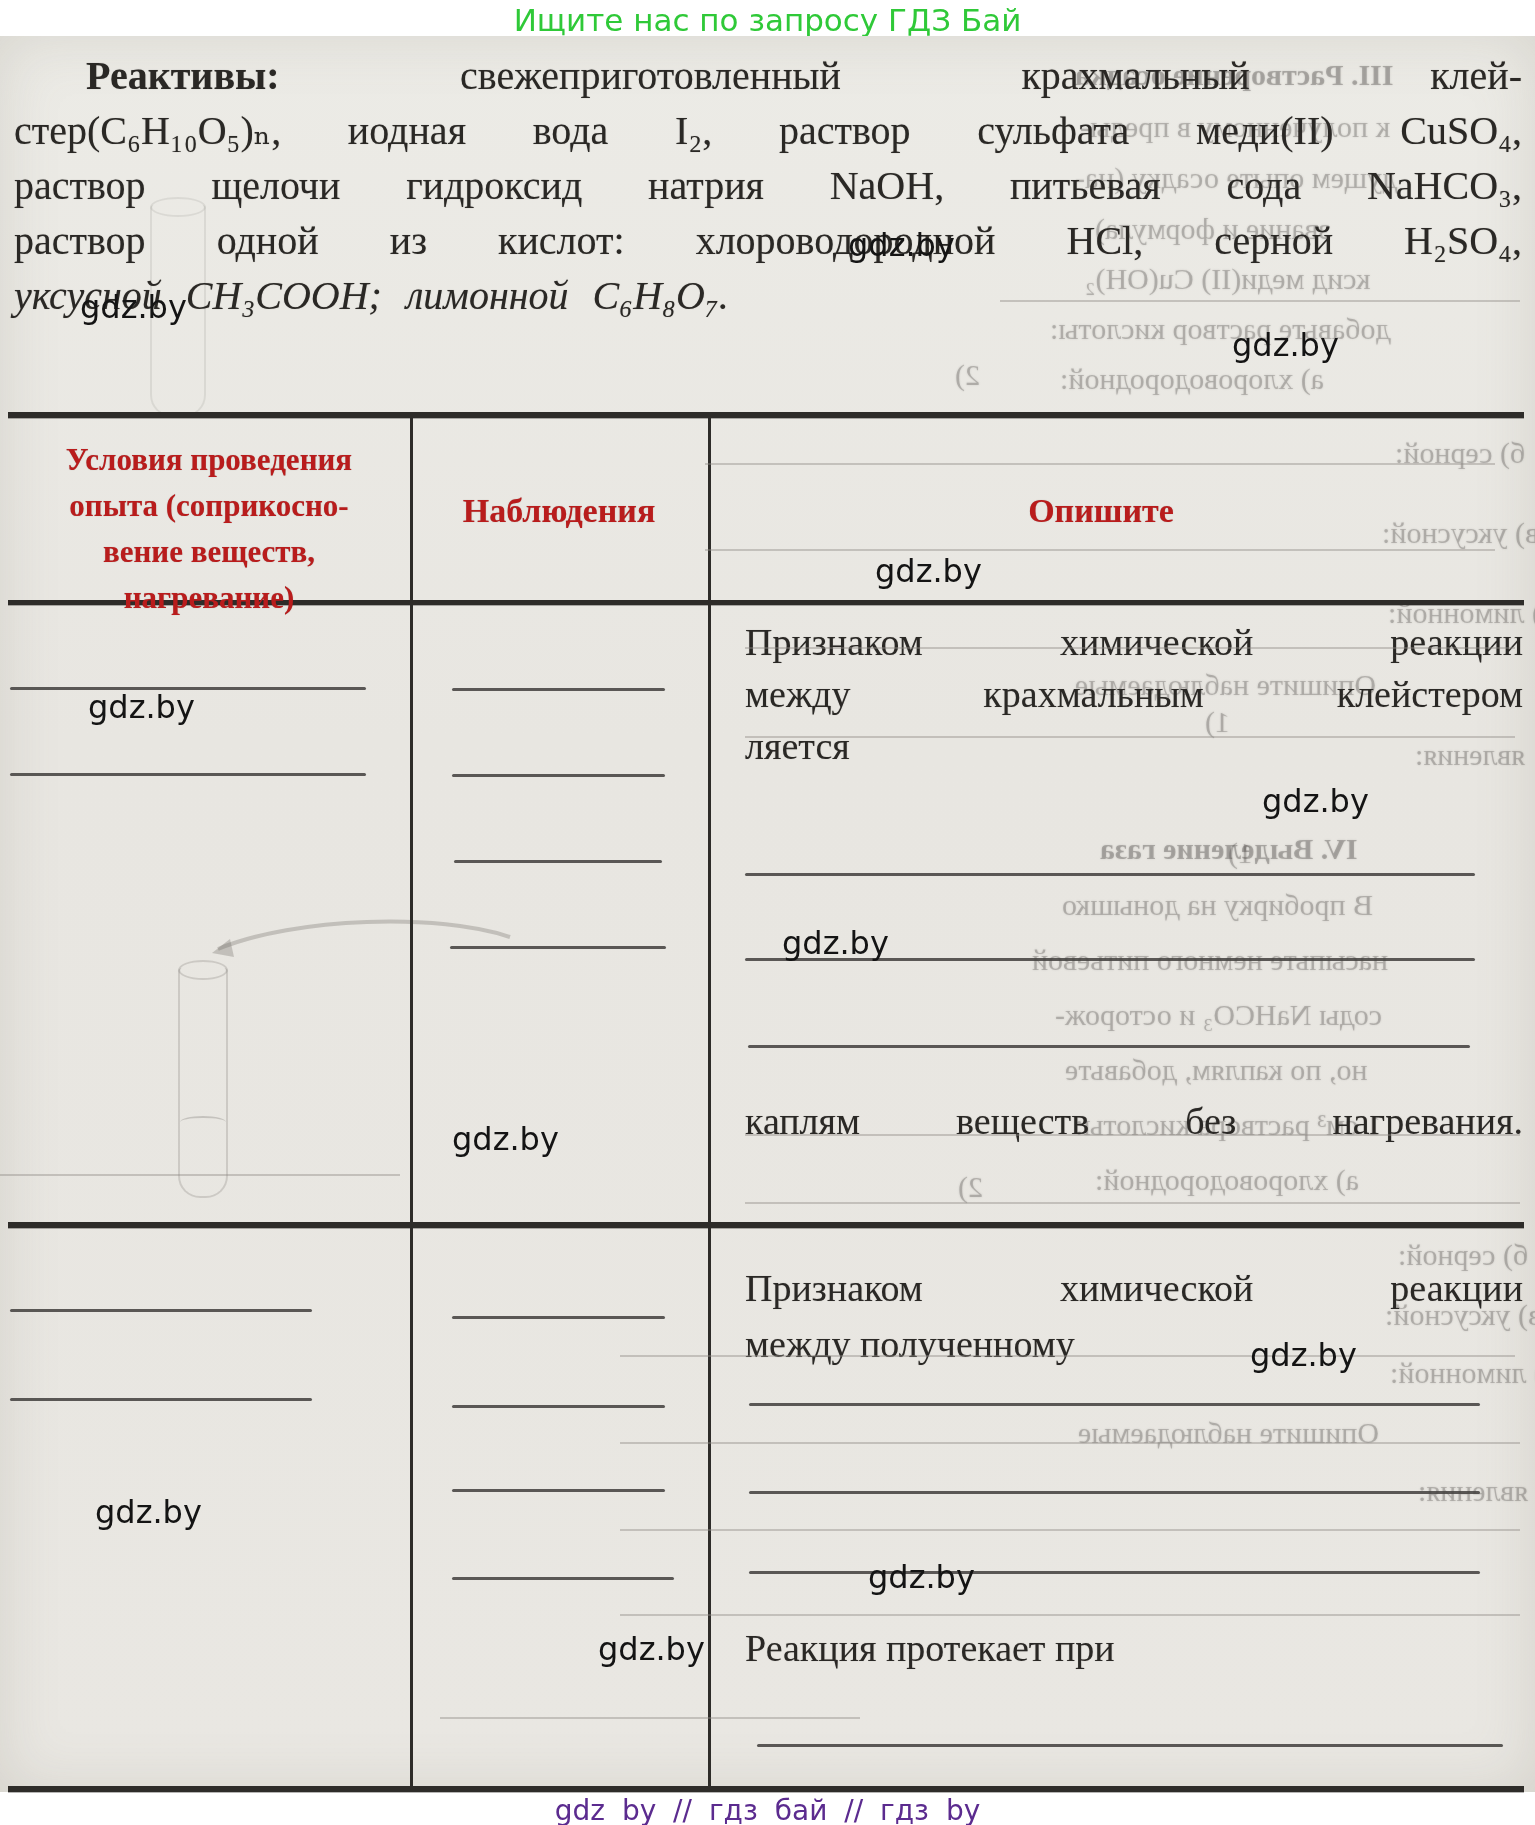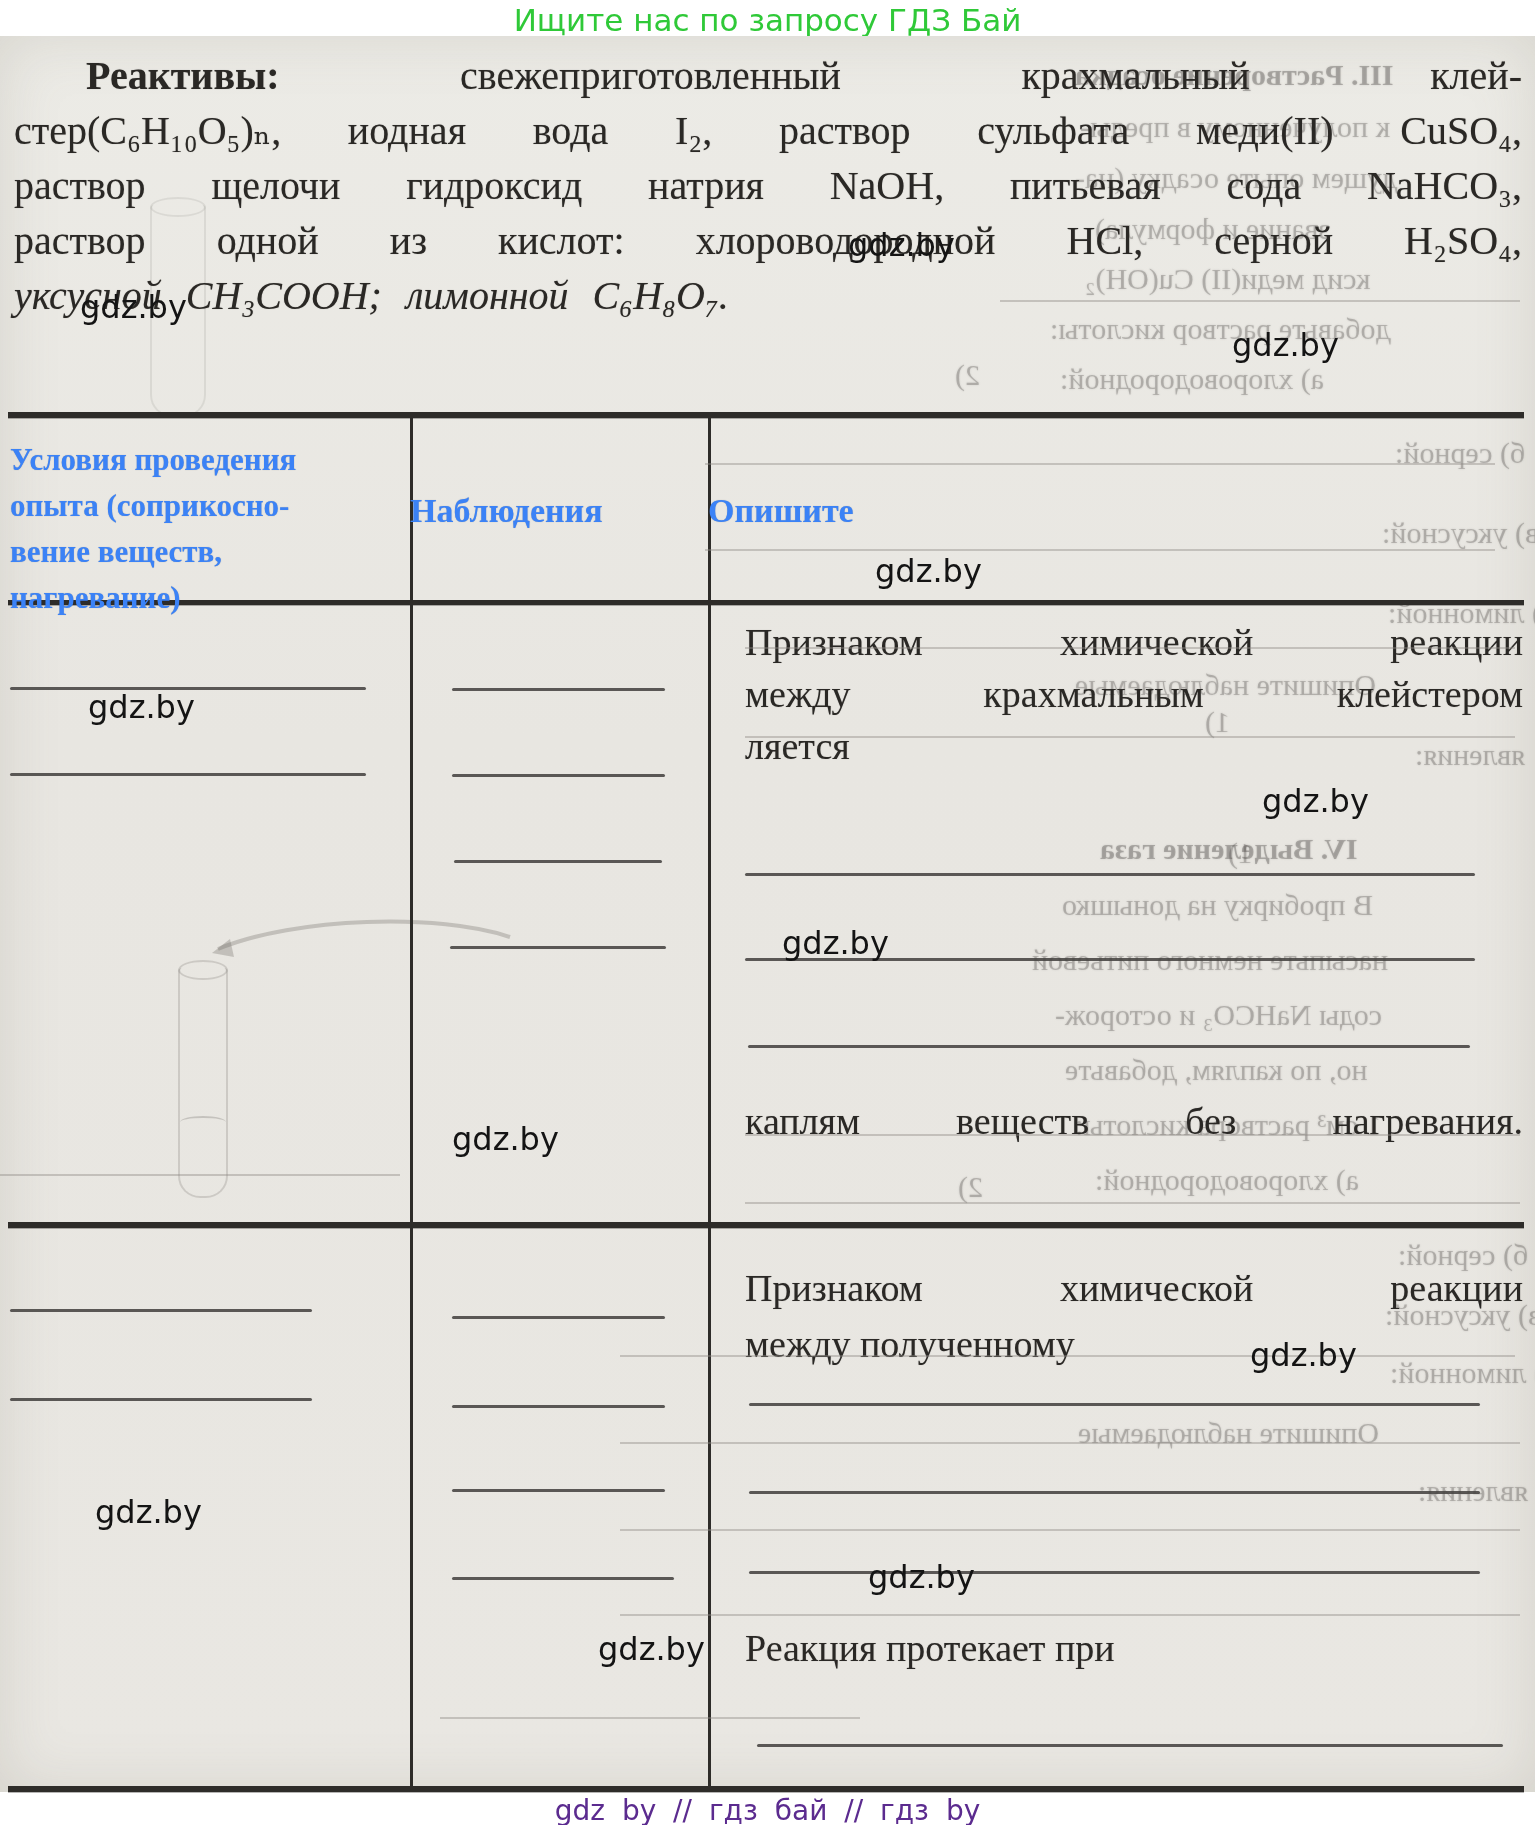--- a/index.html
+++ b/index.html
@@ -16,21 +16,21 @@
   .para{position:absolute;left:14px;top:48px;width:1508px;font-size:40px;line-height:55px;
         color:#2a2825;text-shadow:0 0 1px rgba(40,38,35,.35);}
   .pline{text-align:justify;text-align-last:justify;white-space:normal;}
   .pline.first{padding-left:72px;}
   .pline b{font-weight:700;}
   
   .hline,.vline{position:absolute;background:#2e2c29;}
   .hline{height:5px;box-shadow:0 1px 0 rgba(46,44,41,.35);}
   .vline{width:3px;}
   
-  .th{position:absolute;font-weight:700;text-align:left;color:#3b82f6;
+  .th{position:absolute;font-weight:700;text-align:center;color:#b91c1c;
       text-shadow:0 0 1px rgba(40,38,35,.3);}
   .th1{left:10px;top:437px;width:398px;font-size:31px;line-height:46px;}
   .th2{left:410px;top:492px;width:298px;font-size:34px;}
   .th3{left:708px;top:492px;width:816px;font-size:34px;padding-right:30px;box-sizing:border-box;}
   
   .cell-text{position:absolute;font-size:38px;line-height:52px;color:#2a2825;
              text-shadow:0 0 1px rgba(40,38,35,.3);}
   .tline{text-align:justify;text-align-last:justify;}
   
   .fill-line{position:absolute;height:3px;background:#454341;border-radius:2px;opacity:.88;}

